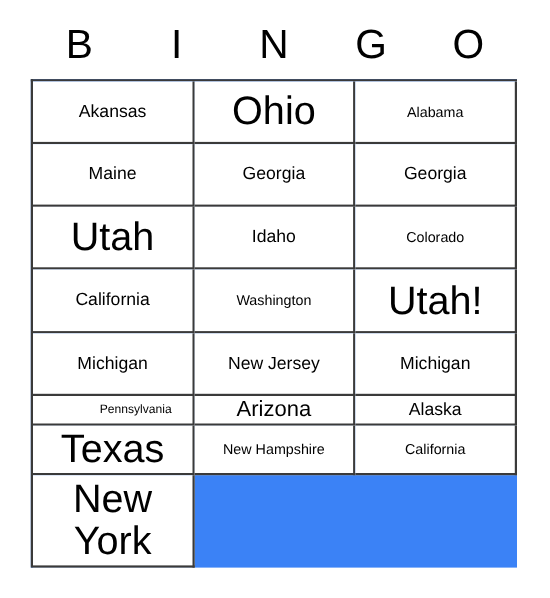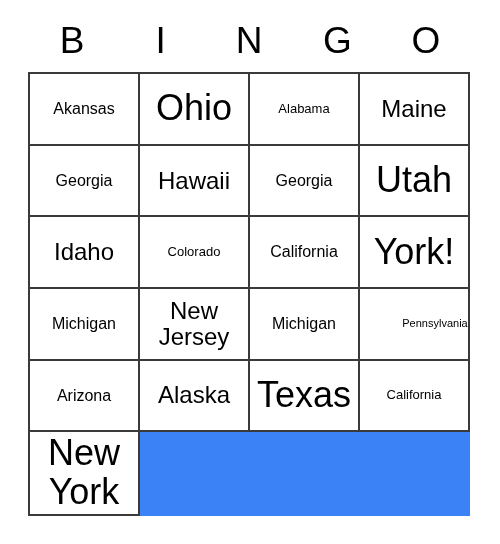--- a/index.html
+++ b/index.html
@@ -36,21 +36,21 @@
     line-height: 1;
     font-weight: 400;
     letter-spacing: 0;
     color: #000;
     user-select: none;
   }
 
   
   #grid {
     display: grid;
-    grid-template-columns: repeat(4, 1fr);
+    grid-template-columns: repeat(3, 1fr);
     grid-template-rows: repeat(5, 1fr);
     height: 444px;
     border-top: 2px solid #3a3a3a;
     border-left: 2px solid #3a3a3a;
     box-sizing: border-box;
     background: #3b82f6;
   }
   .cell {
     border-right: 2px solid #3a3a3a;
     border-bottom: 2px solid #3a3a3a;
@@ -67,22 +67,22 @@
     display: block;
     line-height: 1.08;
     color: #000000;
     word-break: normal;
   }
 
   
   .s-xs  { font-size: 11px; margin-left: 42px; }
   .s-sm  { font-size: 13px; }
   .s-md  { font-size: 16px; }
-  .s-lg  { font-size: 16px; text-align: right; }
-  .s-xl  { font-size: 24px; }
+  .s-lg  { font-size: 20px; text-align: right; }
+  .s-xl  { font-size: 16px; }
   .s-xxl { font-size: 36px; }
 </style>
 </head>
 <body>
 
 <div id="card">
 
   <div id="header">
     <div class="header-cell">B</div>
     <div class="header-cell">I</div>
@@ -101,39 +101,39 @@
       <div class="cell">
         <span class="cell-text s-sm">Alabama</span>
       </div>
       <div class="cell">
         <span class="cell-text s-xl">Maine</span>
       </div>
       <div class="cell">
         <span class="cell-text s-md">Georgia</span>
       </div>
       <div class="cell">
-        <span class="cell-text s-xl">Hawaii</span>
-      </div>
-      <div class="cell">
         <span class="cell-text s-md">Georgia</span>
       </div>
       <div class="cell">
         <span class="cell-text s-xxl">Utah</span>
       </div>
       <div class="cell">
         <span class="cell-text s-xl">Idaho</span>
       </div>
       <div class="cell">
         <span class="cell-text s-sm">Colorado</span>
       </div>
       <div class="cell">
         <span class="cell-text s-md">California</span>
       </div>
       <div class="cell">
-        <span class="cell-text s-xxl">York!</span>
+        <span class="cell-text s-sm">Washington</span>
+      </div>
+      <div class="cell">
+        <span class="cell-text s-xxl">Utah!</span>
       </div>
       <div class="cell">
         <span class="cell-text s-md">Michigan</span>
       </div>
       <div class="cell">
         <span class="cell-text s-xl">New Jersey</span>
       </div>
       <div class="cell">
         <span class="cell-text s-md">Michigan</span>
       </div>
@@ -143,20 +143,23 @@
       <div class="cell">
         <span class="cell-text s-lg">Arizona</span>
       </div>
       <div class="cell">
         <span class="cell-text s-xl">Alaska</span>
       </div>
       <div class="cell">
         <span class="cell-text s-xxl">Texas</span>
       </div>
       <div class="cell">
+        <span class="cell-text s-sm">New Hampshire</span>
+      </div>
+      <div class="cell">
         <span class="cell-text s-sm">California</span>
       </div>
       <div class="cell">
         <span class="cell-text s-xxl">New York</span>
       </div>
     </div>
 
 </div>
 
 </body></html>

